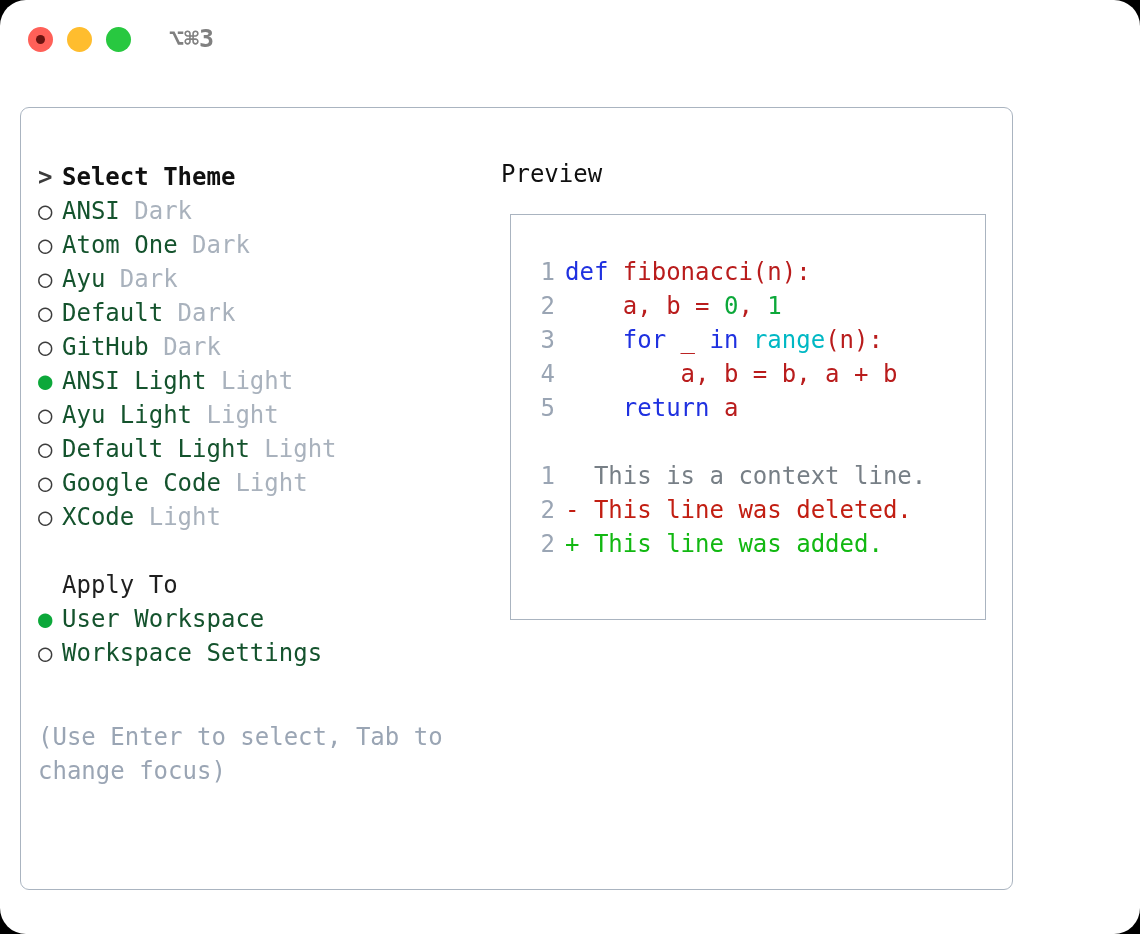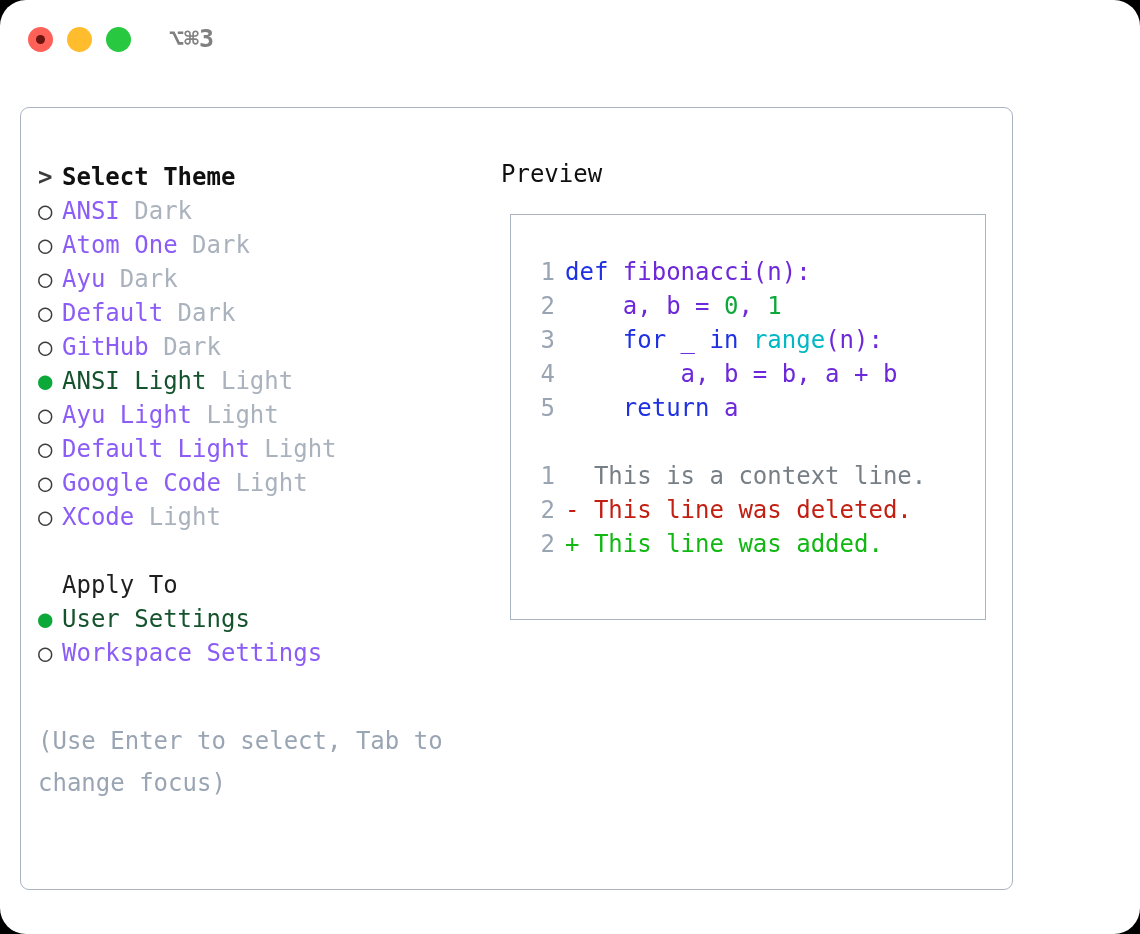--- a/index.html
+++ b/index.html
@@ -92,36 +92,36 @@
   .hdr {
     font-weight: bold;
     color: #101010;
   }
   .bullet {
     display: inline-block;
     width: 24px;
     color: #3c3c3c;
   }
   .bullet.sel { color: #0ca83a; }
-  .name { color: #8b5cf6; }
+  .name { color: #14532d; }
   .name.sel { color: #14532d; }
   .tag { color: #a9b2bd; }
 
   #applyto-label {
     margin-top: 34px;
   }
   #applyto-label .bullet { color: transparent; }
 
   #hint {
     position: absolute;
     left: 17px;
     top: 612px;
     width: 420px;
     font-size: 24px;
-    line-height: 42px;
+    line-height: 34px;
     color: #9aa5b4;
   }
 
   
   #preview-title {
     position: absolute;
     left: 480px;
     top: 52px;
     font-size: 24px;
     font-weight: normal;
@@ -150,21 +150,21 @@
   .lineno {
     display: inline-block;
     width: 44px;
     text-align: right;
     color: #9aa5b4;
     padding-right: 10px;
   }
   .kw   { color: #1f31e0; }
   .fn   { color: #00b8c4; }
   .num  { color: #0ca83a; }
-  .plain{ color: #6d28d9; }
+  .plain{ color: #b91c1c; }
   .ctx  { color: #777f86; }
   .del  { color: #c21e12; }
   .add  { color: #12b812; }
 </style>
 </head>
 <body>
 
 <div id="window">
 
   <div id="titlebar">
@@ -187,21 +187,21 @@
       <div class="row"><span class="bullet">○</span><span class="name">Default</span><span> </span><span class="tag">Dark</span></div>
       <div class="row"><span class="bullet">○</span><span class="name">GitHub</span><span> </span><span class="tag">Dark</span></div>
       <div class="row"><span class="bullet sel">●</span><span class="name sel">ANSI Light</span><span> </span><span class="tag">Light</span></div>
       <div class="row"><span class="bullet">○</span><span class="name">Ayu Light</span><span> </span><span class="tag">Light</span></div>
       <div class="row"><span class="bullet">○</span><span class="name">Default Light</span><span> </span><span class="tag">Light</span></div>
       <div class="row"><span class="bullet">○</span><span class="name">Google Code</span><span> </span><span class="tag">Light</span></div>
       <div class="row"><span class="bullet">○</span><span class="name">XCode</span><span> </span><span class="tag">Light</span></div>
 
       <div class="row" id="applyto-label"><span class="bullet">o</span><span>Apply To</span></div>
 
-      <div class="row"><span class="bullet sel">●</span><span class="name sel">User Settings</span></div>
+      <div class="row"><span class="bullet sel">●</span><span class="name sel">User Workspace</span></div>
       <div class="row"><span class="bullet">○</span><span class="name">Workspace Settings</span></div>
     </div>
 
     <div id="hint">(Use Enter to select, Tab to change focus)</div>
 
     <div id="preview-title">Preview</div>
 
     <div id="code-panel">
 
       <div id="code-block">

